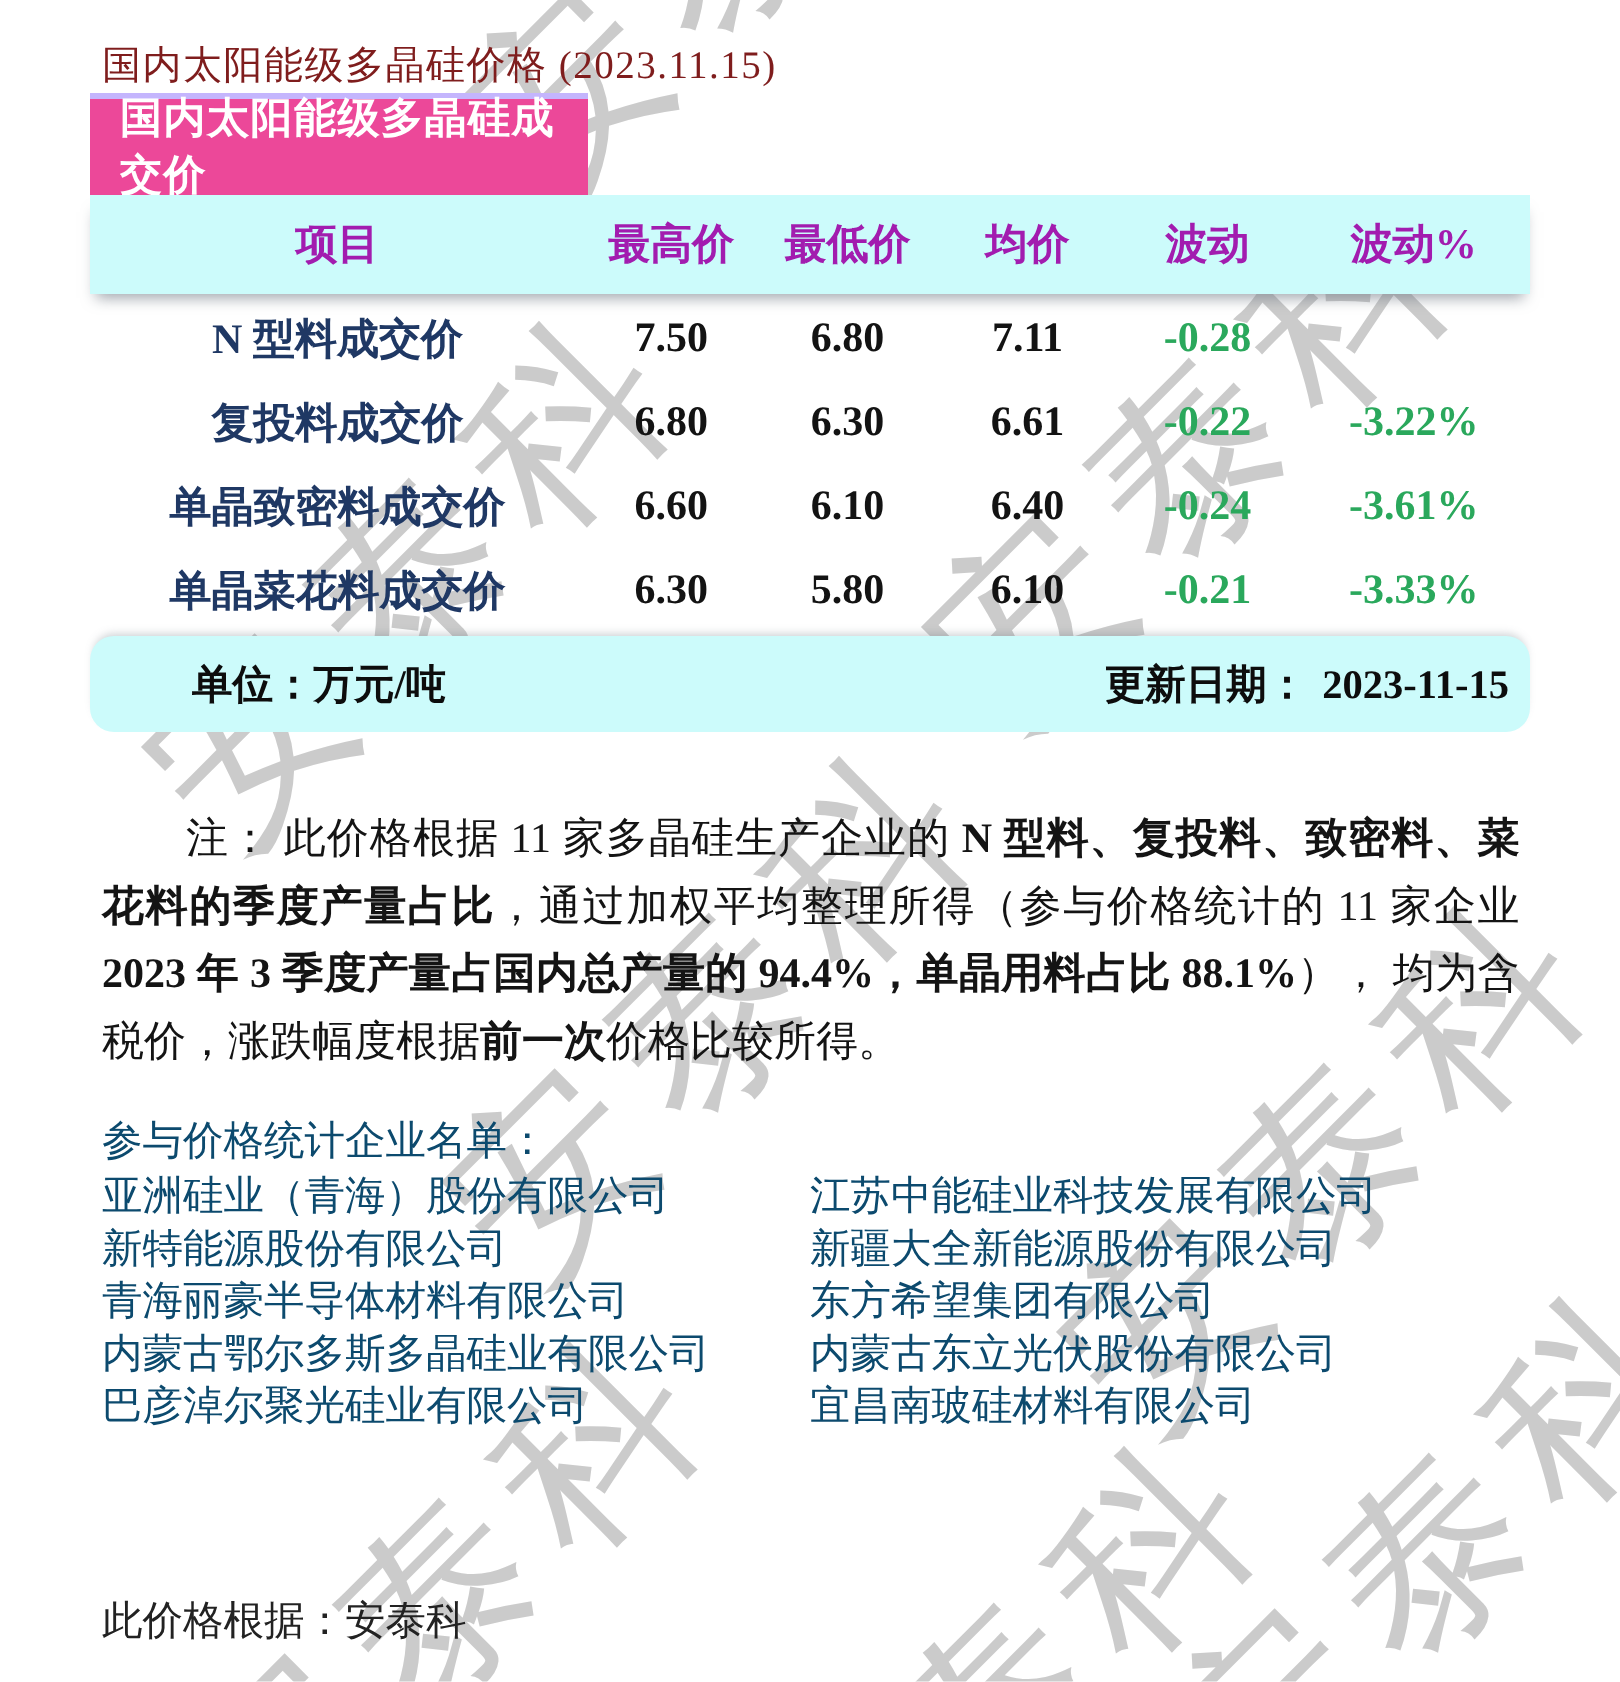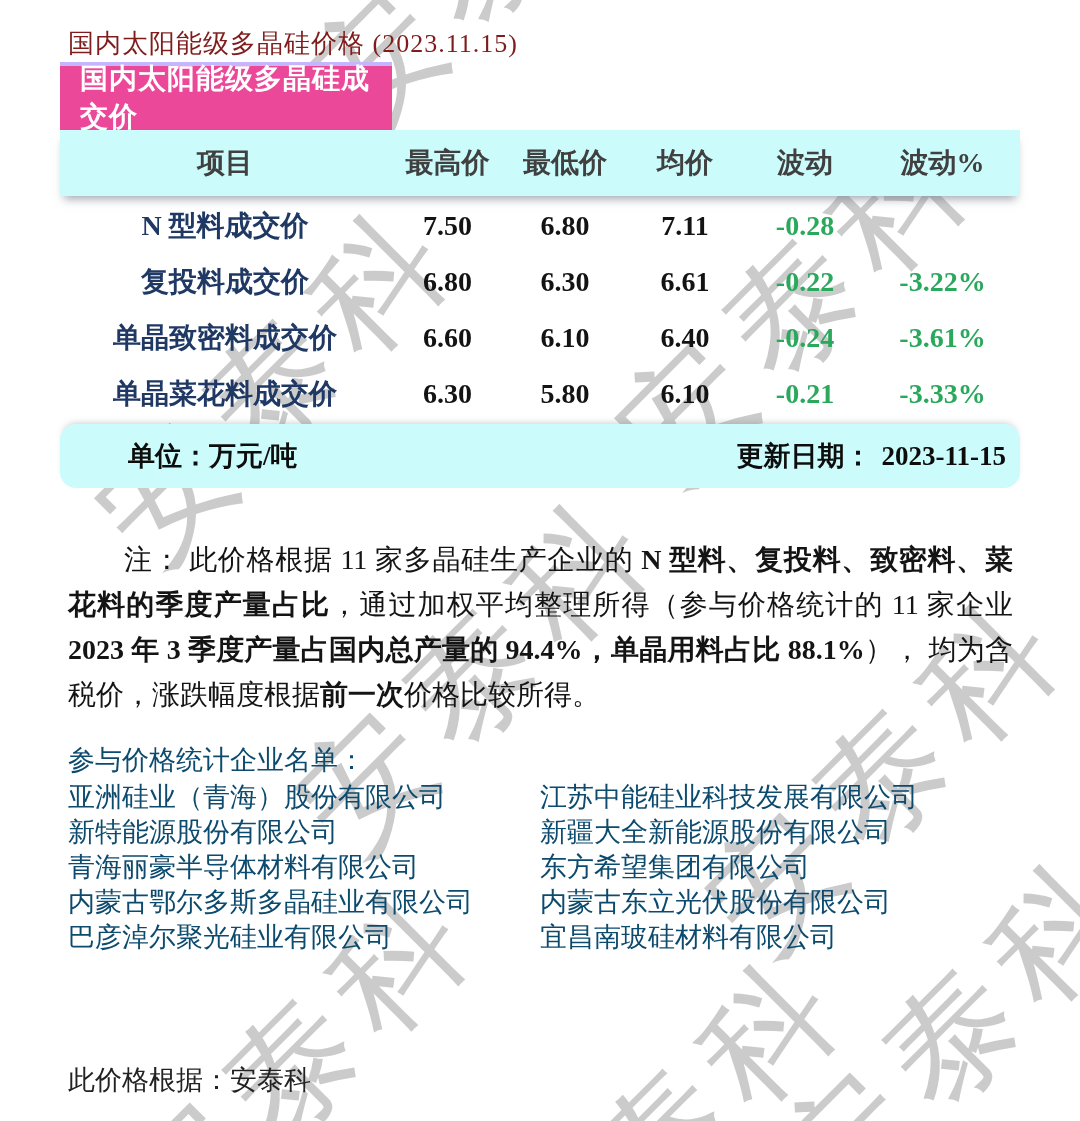--- a/index.html
+++ b/index.html
@@ -25,21 +25,21 @@
   .banner{
     left:60px;top:62px;width:332px;height:68px;box-sizing:border-box;
     background:#ec4899;border-top:4px solid #c4b5fd;
     color:#ffffff;font-size:28px;font-weight:bold;letter-spacing:1px;
     display:flex;align-items:center;padding-left:20px;
   }
 
   .price-table{left:60px;top:130px;width:960px;}
   .thead{
     height:66px;background:#ccfbfb;display:flex;align-items:center;
-    font-weight:bold;font-size:28px;color:#404040;
+    font-weight:bold;font-size:28px;color:#a21caf;
     box-shadow:0 7px 9px -4px rgba(110,120,130,0.65);
   }
   .tbody{padding:2px 0 0 0;}
   .trow{height:56px;display:flex;align-items:center;font-size:28px;font-weight:bold;}
   .cell{text-align:center;box-sizing:border-box;}
   .col0{width:330px}.col1{width:115px}.col2{width:120px}
   .col3{width:120px}.col4{width:120px}.col5{width:155px}
   .item{color:#1f3864;}
   .num{color:#131313;}
   .green{color:#2aa85c;}

